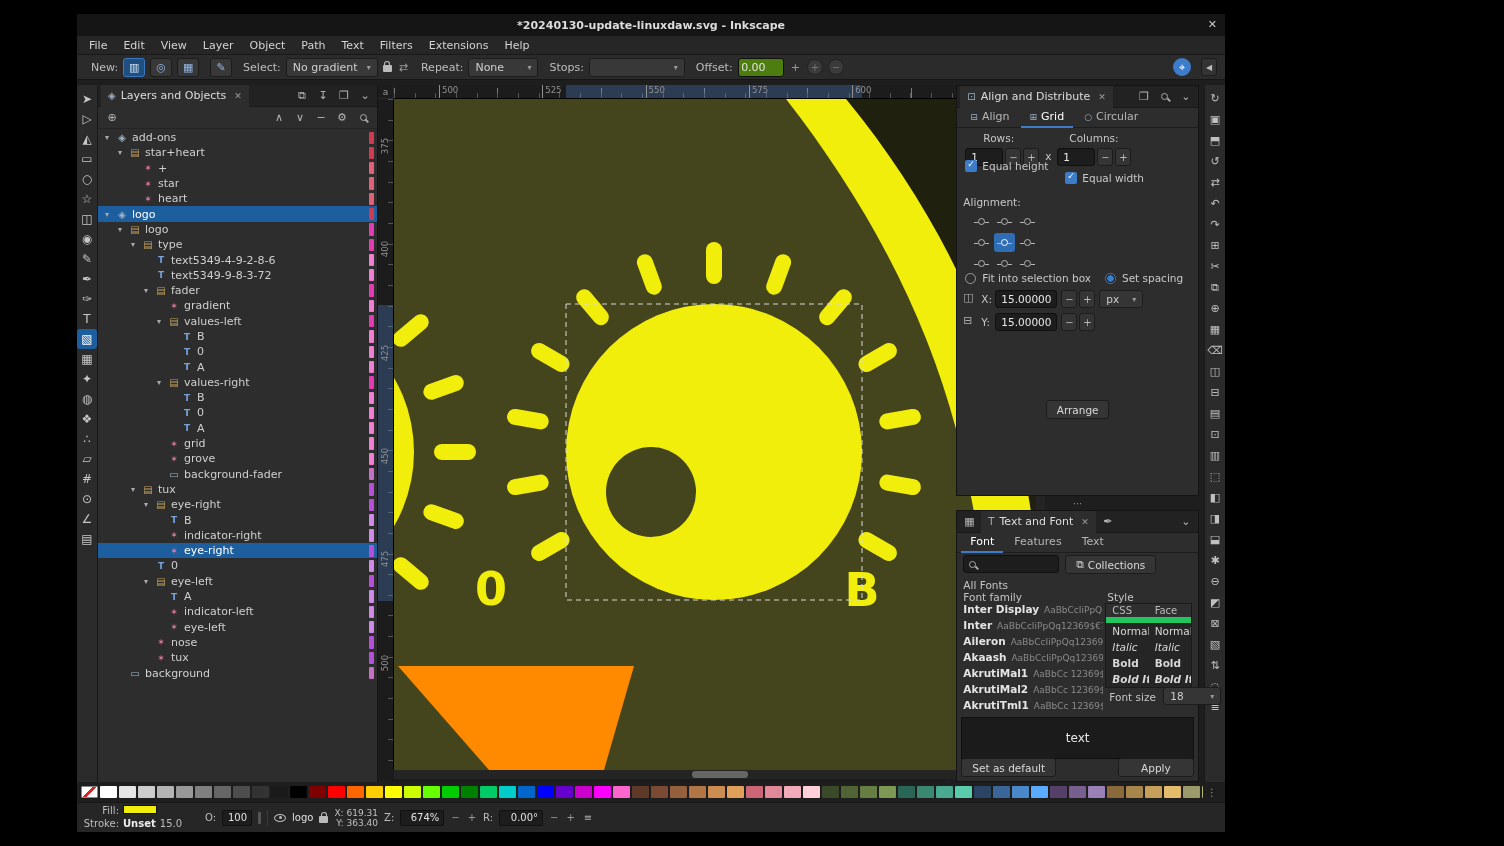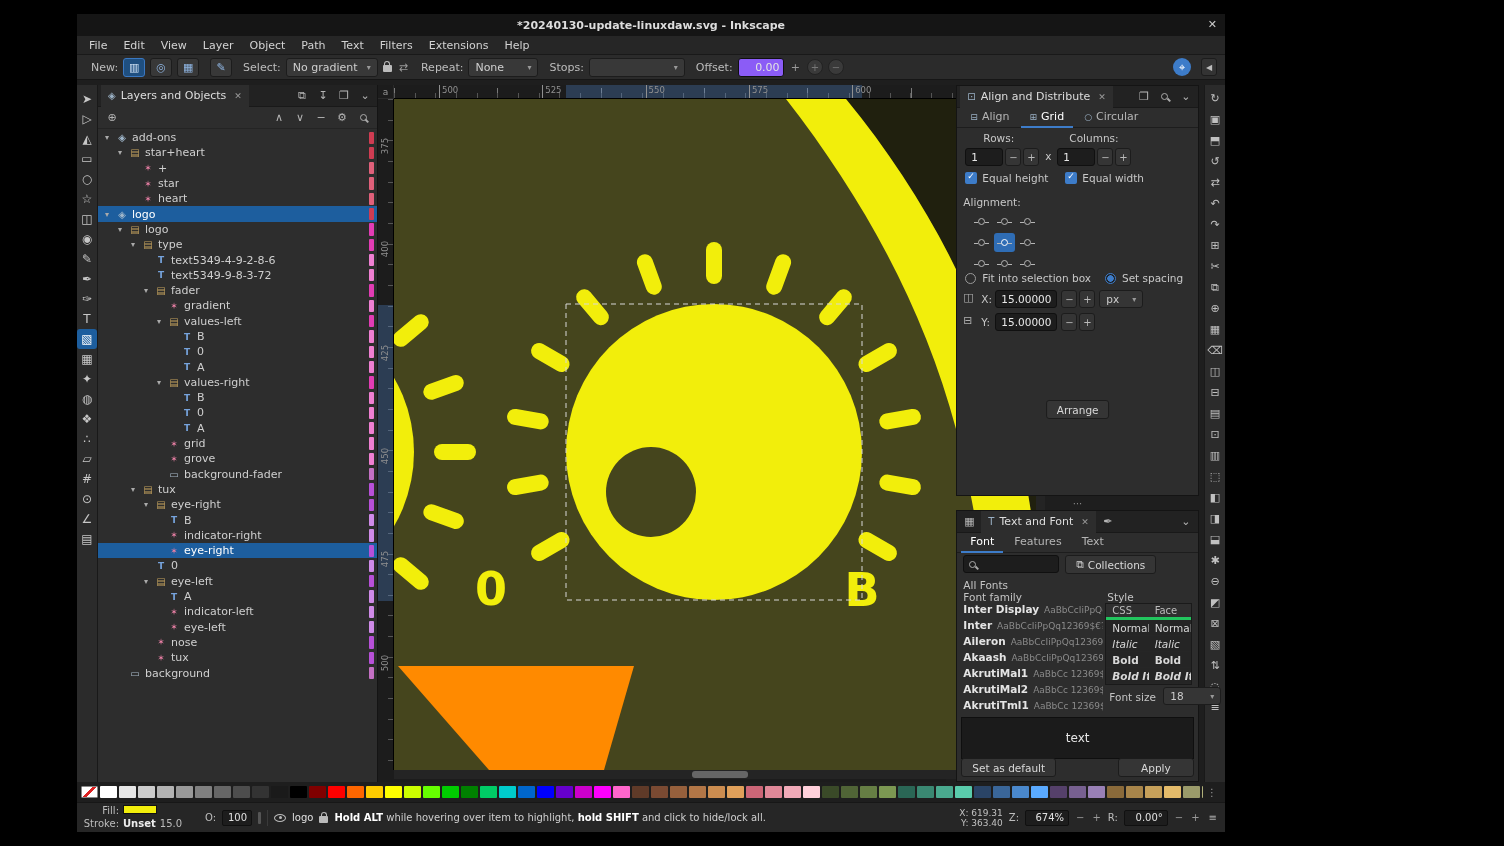--- a/index.html
+++ b/index.html
@@ -9,21 +9,21 @@
   .close{position:absolute;right:8px;top:4px;color:#ccc;font-size:11px}
   .menubar{position:absolute;top:22px;left:0;right:0;height:19px;background:#262626;display:flex;align-items:center;padding-left:4px;border-bottom:1px solid #191919}
   .menu-item{padding:0 8px;color:#d2d2d2}
   .toolbar{position:absolute;top:41px;left:0;right:0;height:25px;background:#2b2b2b;display:flex;align-items:center;gap:5px;padding:0 8px;border-bottom:1px solid #161616}
   .tb-label{color:#bdbdbd;margin-left:6px;white-space:nowrap}
   .tb-btn{width:22px;height:19px;background:#383838;border:1px solid #1c1c1c;border-radius:3px;display:inline-flex;align-items:center;justify-content:center;color:#8fb5e2;font-size:11px;flex:none}
   .tb-btn.active{background:#1f4f80;border-color:#3a78c2;color:#d5e6f8}
   .tb-select{height:19px;background:#383838;border:1px solid #1c1c1c;border-radius:3px;display:inline-flex;align-items:center;justify-content:space-between;padding:0 6px;color:#cfcfcf;gap:8px;flex:none}
   .w92{width:92px}.w70{width:70px}.w96{width:96px}
   .chev{font-size:8px;color:#999}
-  .tb-entry{height:19px;width:46px;background:#8b5cf6;border:1px solid #101010;border-radius:3px;display:inline-flex;align-items:center;justify-content:flex-end;padding:0 3px;color:#e2e2e2;flex:none}
+  .tb-entry{height:19px;width:46px;background:#4d7c0f;border:1px solid #101010;border-radius:3px;display:inline-flex;align-items:center;justify-content:flex-end;padding:0 17px;color:#e2e2e2;flex:none}
   .tb-spin{color:#9a9a9a;padding:0 2px}
   .tb-circle{width:16px;height:16px;border-radius:50%;background:#3a3a3a;border:1px solid #222;color:#777;display:inline-flex;align-items:center;justify-content:center;font-size:10px;flex:none}
   .tb-right{margin-left:auto;display:flex;align-items:center;gap:10px}
   .snap-toggle{width:18px;height:18px;border-radius:50%;background:#3d7cc9;color:#fff;display:inline-flex;align-items:center;justify-content:center;font-size:11px}
   .collapse-btn{width:16px;height:18px;background:#333;border:1px solid #1c1c1c;border-radius:3px;color:#bbb;display:inline-flex;align-items:center;justify-content:center;font-size:8px}
 
   .main{position:absolute;top:71px;left:0;right:0;height:697px;display:flex}
   .toolbox{width:22px;background:#2b2b2b;border-right:1px solid #191919;display:flex;flex-direction:column;align-items:center;padding-top:4px}
   .tool{width:20px;height:20px;display:flex;align-items:center;justify-content:center;color:#c7c7c7;font-size:12px;border-radius:3px;flex:none}
   .tool.active{background:#1d5e9e;color:#fff}
@@ -98,21 +98,21 @@
 
   .tp-lab{position:absolute;color:#c4c4c4;font-size:10.5px;white-space:nowrap}
   .searchbox{position:absolute;height:18px;background:#1d1d1d;border:1px solid #101010;border-radius:3px;display:inline-flex;align-items:center;padding:0 5px}
   .lens{width:7px;height:7px;border:1.5px solid #aaa;border-radius:50%;position:relative;display:inline-block}
   .lens::after{content:"";position:absolute;width:4px;height:1.5px;background:#aaa;right:-3.5px;bottom:-1.5px;transform:rotate(45deg)}
   .font-list{position:absolute;left:2px;top:92px;width:144px;height:113px;overflow:hidden}
   .frow{height:16px;display:flex;align-items:baseline;gap:5px;padding:0 4px;white-space:nowrap;overflow:hidden}
   .fname{font-size:10.5px;color:#e4e4e4;font-weight:bold}
   .fprev{font-size:9px;color:#8a8a8a}
   .style-table{position:absolute;left:148px;top:92px;right:6px;border:1px solid #1a1a1a;background:#252525}
-  .sthead{display:flex;border-bottom:3px solid #22c55e;background:#2f2f2f}
+  .sthead{display:flex;border-bottom:6px solid #22c55e;background:#2f2f2f}
   .sthead span{flex:1;padding:1px 6px;font-size:10px;color:#bbb}
   .srow{display:flex;border-bottom:1px solid #262626;height:16px;align-items:center}
   .scell{flex:1;padding:0 6px;font-size:10.5px;color:#d8d8d8;white-space:nowrap;overflow:hidden}
   .st-italic{font-style:italic}
   .st-bold{font-weight:bold}
   .st-bolditalic{font-weight:bold;font-style:italic}
   .tp-preview{position:absolute;left:4px;right:4px;top:206px;height:42px;background:#1b1b1b;border:1px solid #0f0f0f;display:flex;align-items:center;justify-content:center;color:#e5e5e5;font-size:12px}
 
   .palette-row{position:absolute;left:0;right:0;top:768px;height:20px;display:flex;align-items:center;padding:0 4px;background:#1e1e1e}
   .palette{display:flex;gap:2px;align-items:center;flex:1;overflow:hidden}
@@ -584,21 +584,21 @@
         </div>
         <span class="ap-lab" style="left:26px;top:46px">Rows:</span>
         <span class="ap-lab" style="left:112px;top:46px">Columns:</span>
         <span class="entry" style="left:8px;top:62px;width:38px">1</span>
         <span class="spin" style="left:48px;top:62px">−</span>
         <span class="spin" style="left:66px;top:62px">+</span>
         <span class="ap-lab" style="left:88px;top:64px">x</span>
         <span class="entry" style="left:100px;top:62px;width:38px">1</span>
         <span class="spin" style="left:140px;top:62px">−</span>
         <span class="spin" style="left:158px;top:62px">+</span>
-        <span class="cbrow" style="left:8px;top:86px">
+        <span class="cbrow" style="left:8px;top:74px">
             <span class="cb"></span>
             <span class="ap-lab2">Equal height</span>
           </span>
         <span class="cbrow" style="left:108px;top:86px">
             <span class="cb"></span>
             <span class="ap-lab2">Equal width</span>
           </span>
         <span class="ap-lab" style="left:6px;top:110px">Alignment:</span>
         <div id="anchor-grid" class="anchor-grid" style="left:14px;top:126px">
             <span class="anchor">
@@ -869,21 +869,20 @@
           <span class="fs-val2">15.0</span>
         </div>
     </div>
     <span class="sb-lab">O:</span>
     <span class="sb-entry">100</span>
     <span class="sb-dash"></span>
     <span class="sb-sep"></span>
     <span class="mini-eye"></span>
     <span class="sb-layer">logo</span>
     <span class="mini-lock"></span>
-    <div class="sb-msg"><b>Hold ALT</b><span> while hovering over item to highlight, </span><b>hold SHIFT</b><span> and click to hide/lock all.</span></div>
     <div class="sb-coords">
       <div><span>X:</span> <span>619.31</span></div>
       <div><span>Y:</span> <span>363.40</span></div>
     </div>
     <span class="sb-lab">Z:</span>
     <span class="sb-entry w44">674%</span>
     <span class="sb-mini">−</span>
     <span class="sb-mini">+</span>
     <span class="sb-lab">R:</span>
     <span class="sb-entry w44">0.00°</span>

